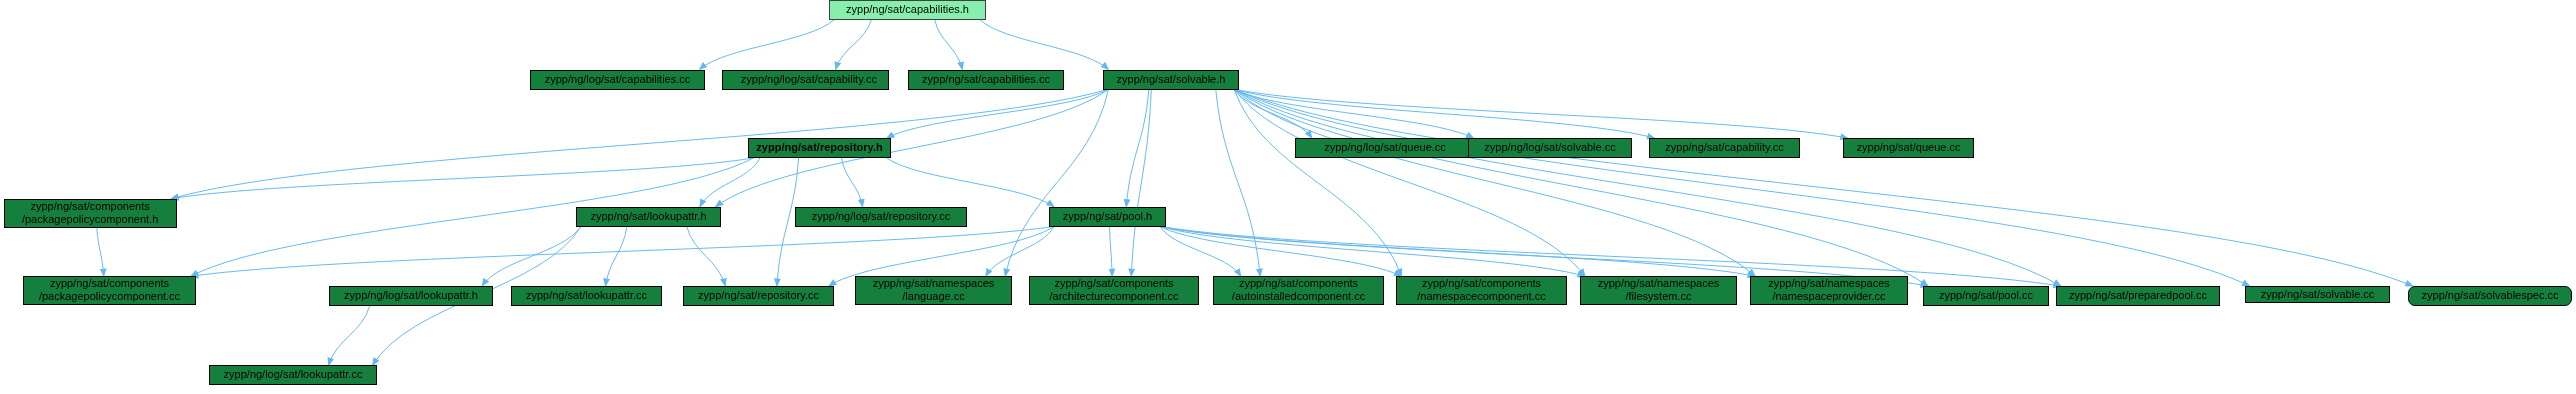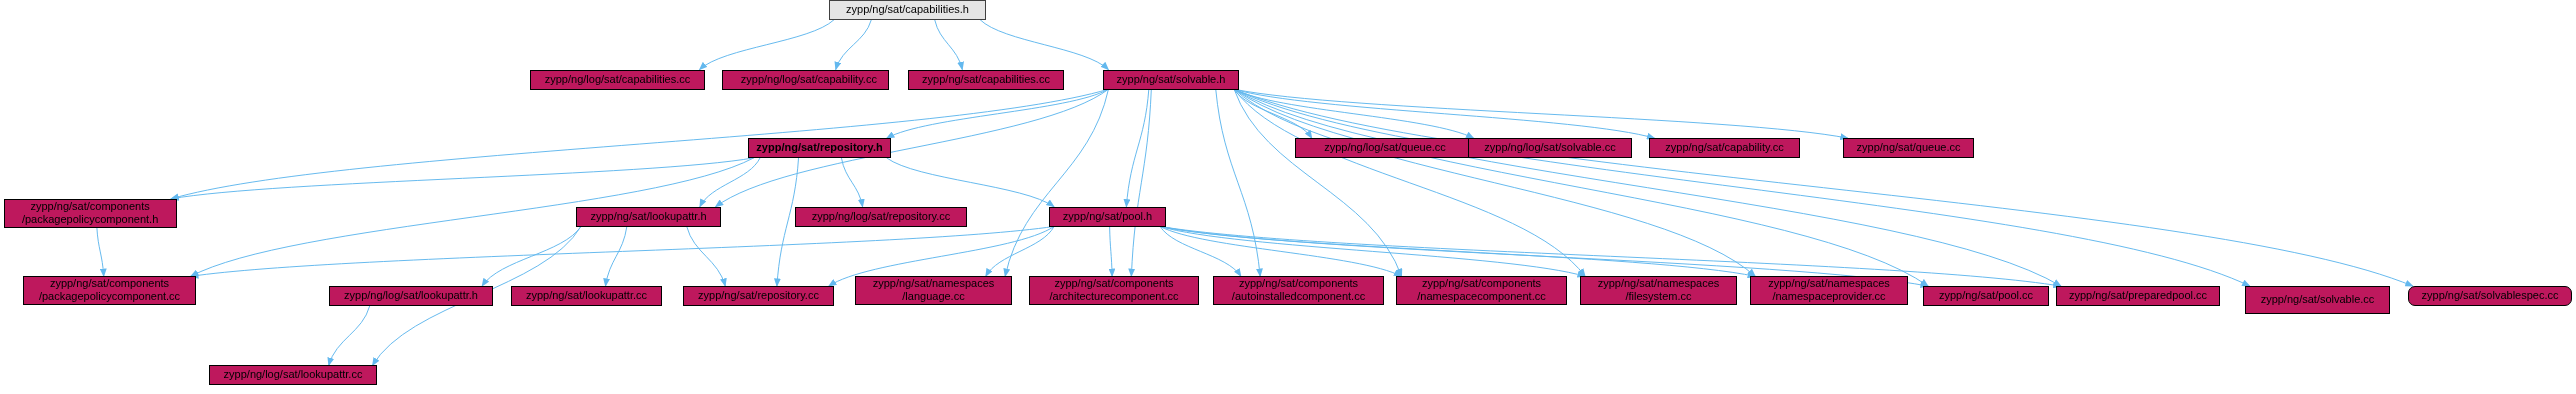--- a/index.html
+++ b/index.html
@@ -20,35 +20,35 @@
     left: 0;
     top: 0;
     width: 2576px;
     height: 395px;
     pointer-events: none;
   }
   .node {
     position: absolute;
     box-sizing: border-box;
     border: 0.9px solid #000000;
-    background: #be185d;
+    background: #15803d;
     color: #000000;
     font-size: 11px;
     line-height: 13.4px;
     display: flex;
     flex-direction: column;
     align-items: center;
     justify-content: center;
     text-align: center;
     white-space: pre;
     padding: 0 5.3px;
     z-index: 2;
   }
   .node.root {
-    background: #e5e5e5;
+    background: #86efac;
     border-color: #404040;
   }
   .node .nline {
     display: block;
   }
 </style>
 </head>
 <body>
 
 <div id="graph-root">
@@ -125,18 +125,18 @@
       <div class="node" title="zypp/ng/sat/lookupattr.cc" style="left: 511px; top: 286px; width: 151px; height: 19.6px;"><span class="nline">zypp/ng/sat/lookupattr.cc</span></div>
       <div class="node" title="zypp/ng/sat/repository.cc" style="left: 683px; top: 286px; width: 151px; height: 19.6px;"><span class="nline">zypp/ng/sat/repository.cc</span></div>
       <div class="node" title="zypp/ng/sat/namespaces/language.cc" style="left: 855px; top: 276px; width: 157px; height: 28.5px;"><span class="nline">zypp/ng/sat/namespaces</span><span class="nline">/language.cc</span></div>
       <div class="node" title="zypp/ng/sat/components/architecturecomponent.cc" style="left: 1029px; top: 276px; width: 170px; height: 28.5px;"><span class="nline">zypp/ng/sat/components</span><span class="nline">/architecturecomponent.cc</span></div>
       <div class="node" title="zypp/ng/sat/components/autoinstalledcomponent.cc" style="left: 1213px; top: 276px; width: 171px; height: 28.5px;"><span class="nline">zypp/ng/sat/components</span><span class="nline">/autoinstalledcomponent.cc</span></div>
       <div class="node" title="zypp/ng/sat/components/namespacecomponent.cc" style="left: 1396px; top: 276px; width: 171px; height: 28.5px;"><span class="nline">zypp/ng/sat/components</span><span class="nline">/namespacecomponent.cc</span></div>
       <div class="node" title="zypp/ng/sat/namespaces/filesystem.cc" style="left: 1580px; top: 276px; width: 157px; height: 28.5px;"><span class="nline">zypp/ng/sat/namespaces</span><span class="nline">/filesystem.cc</span></div>
       <div class="node" title="zypp/ng/sat/namespaces/namespaceprovider.cc" style="left: 1750px; top: 276px; width: 158px; height: 28.5px;"><span class="nline">zypp/ng/sat/namespaces</span><span class="nline">/namespaceprovider.cc</span></div>
       <div class="node" title="zypp/ng/sat/pool.cc" style="left: 1923px; top: 286px; width: 126px; height: 19.6px;"><span class="nline">zypp/ng/sat/pool.cc</span></div>
       <div class="node" title="zypp/ng/sat/preparedpool.cc" style="left: 2056px; top: 286px; width: 164px; height: 19.6px;"><span class="nline">zypp/ng/sat/preparedpool.cc</span></div>
-      <div class="node" title="zypp/ng/sat/solvable.cc" style="left: 2245px; top: 286px; width: 145px; height: 28px;"><span class="nline">zypp/ng/sat/solvable.cc</span></div>
+      <div class="node" title="zypp/ng/sat/solvable.cc" style="left: 2245px; top: 286px; width: 145px; height: 17px;"><span class="nline">zypp/ng/sat/solvable.cc</span></div>
       <div class="node" title="zypp/ng/sat/solvablespec.cc" style="left: 2408px; top: 286px; width: 164px; height: 19.6px; border-radius: 7px;"><span class="nline">zypp/ng/sat/solvablespec.cc</span></div>
       <div class="node" title="zypp/ng/log/sat/lookupattr.cc" style="left: 209px; top: 365px; width: 168px; height: 19.6px;"><span class="nline">zypp/ng/log/sat/lookupattr.cc</span></div>
     </div>
 </div>
 
 
 </body></html>

